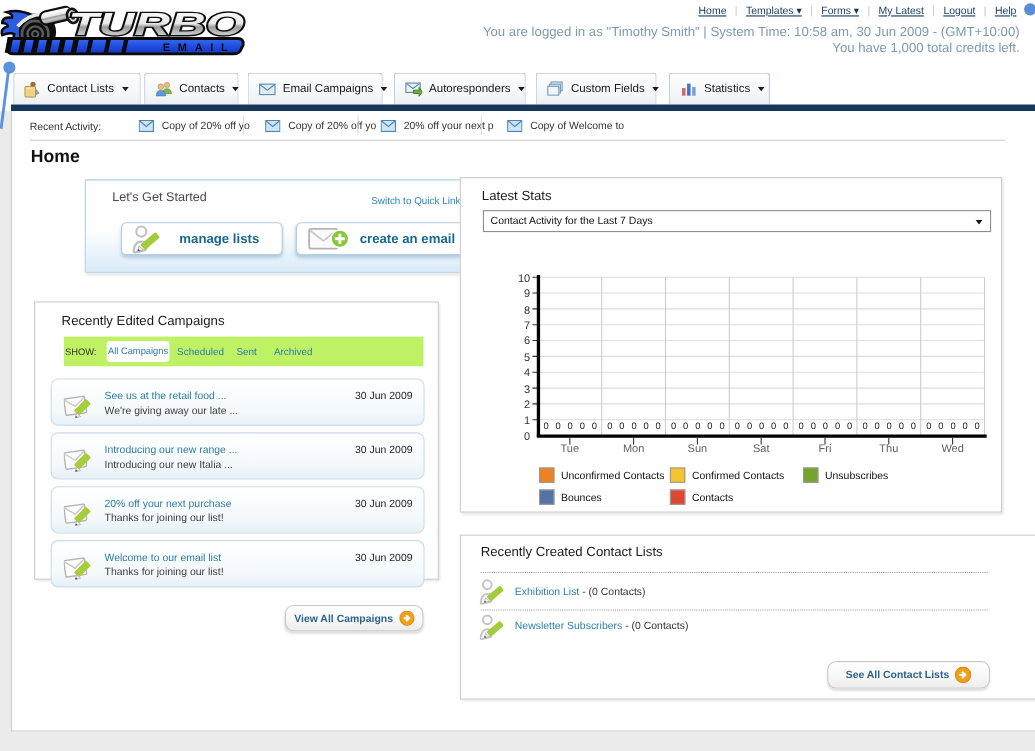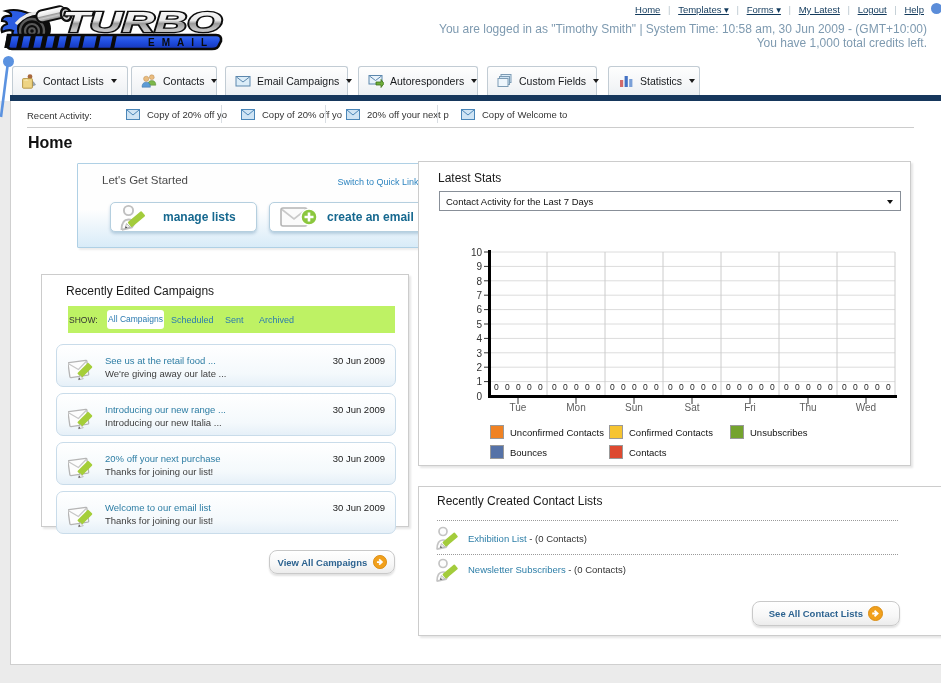--- a/index.html
+++ b/index.html
@@ -26,21 +26,21 @@
 .ra-sep { top:105px; width:1px; height:18px; background:#d8dde2; }
 #ra-border { left:27px; top:127px; width:887px; height:1px; background:#cccccc; }
 #home-h { left:28px; top:134px; font-size:16px; font-weight:bold; color:#111; }
 
 .box { background:#fff; border:1px solid #ccc; box-shadow:2px 2px 2px rgba(0,0,0,0.10); }
 #lgs { left:43px; top:163px; width:371px; height:85px; border:1px solid #afd0e5; background:linear-gradient(#fefefe 55%, #d8ebf8); border-radius:1px; box-shadow:2px 2px 2px rgba(0,0,0,0.08);margin-left:34px; }
 #lgs-title { left:24px; top:10px; font-size:11.5px; color:#4c4c4c; position:absolute; }
 #lgs-link { right:24px; top:13px; font-size:9px; color:#2e85c0; position:absolute; }
 .bigbtn { position:absolute; top:38px; height:30px; background:#fff; border:1px solid #b5cfdf; border-radius:5px; box-shadow:0 2px 3px rgba(120,160,190,0.45); display:flex; align-items:center; font-size:12px; font-weight:bold; color:#16688f; }
 
-#camp { left:41px; top:274px; width:368px; height:253px; }
+#camp { left:31px; top:274px; width:368px; height:253px; }
 #camp-title { left:24px; top:9px; font-size:12px; color:#1a1a1a; position:absolute; }
 #showbar { left:26px; top:31px; width:327px; height:27px; background:#bef264; position:absolute; }
 #showbar .lbl { position:absolute; left:1px; top:9px; font-size:8.5px; color:#333; }
 #showbar .pill { position:absolute; left:39px; top:4px; width:57px; height:19px; line-height:19px; text-align:center; background:#fff; border-radius:3px; color:#2a7ab0; font-size:8.5px; }
 #showbar .t { position:absolute; top:9px; color:#2a7ab0; font-size:9px; }
 .row { position:absolute; left:14px; width:340px; height:43px; background:linear-gradient(#ffffff,#f4f9fc 70%,#e6f0f8); border:1px solid #c9dcea; border-radius:7px; }
 .row .ti { position:absolute; left:48px; top:10px; font-size:9.5px; color:#2d7da4; }
 .row .su { position:absolute; left:48px; top:23px; font-size:9.5px; color:#3d3d3d; }
 .row .dt { position:absolute; right:10px; top:10px; font-size:9.5px; color:#222; }
 .row svg.env { position:absolute; left:11px; top:13px; }

